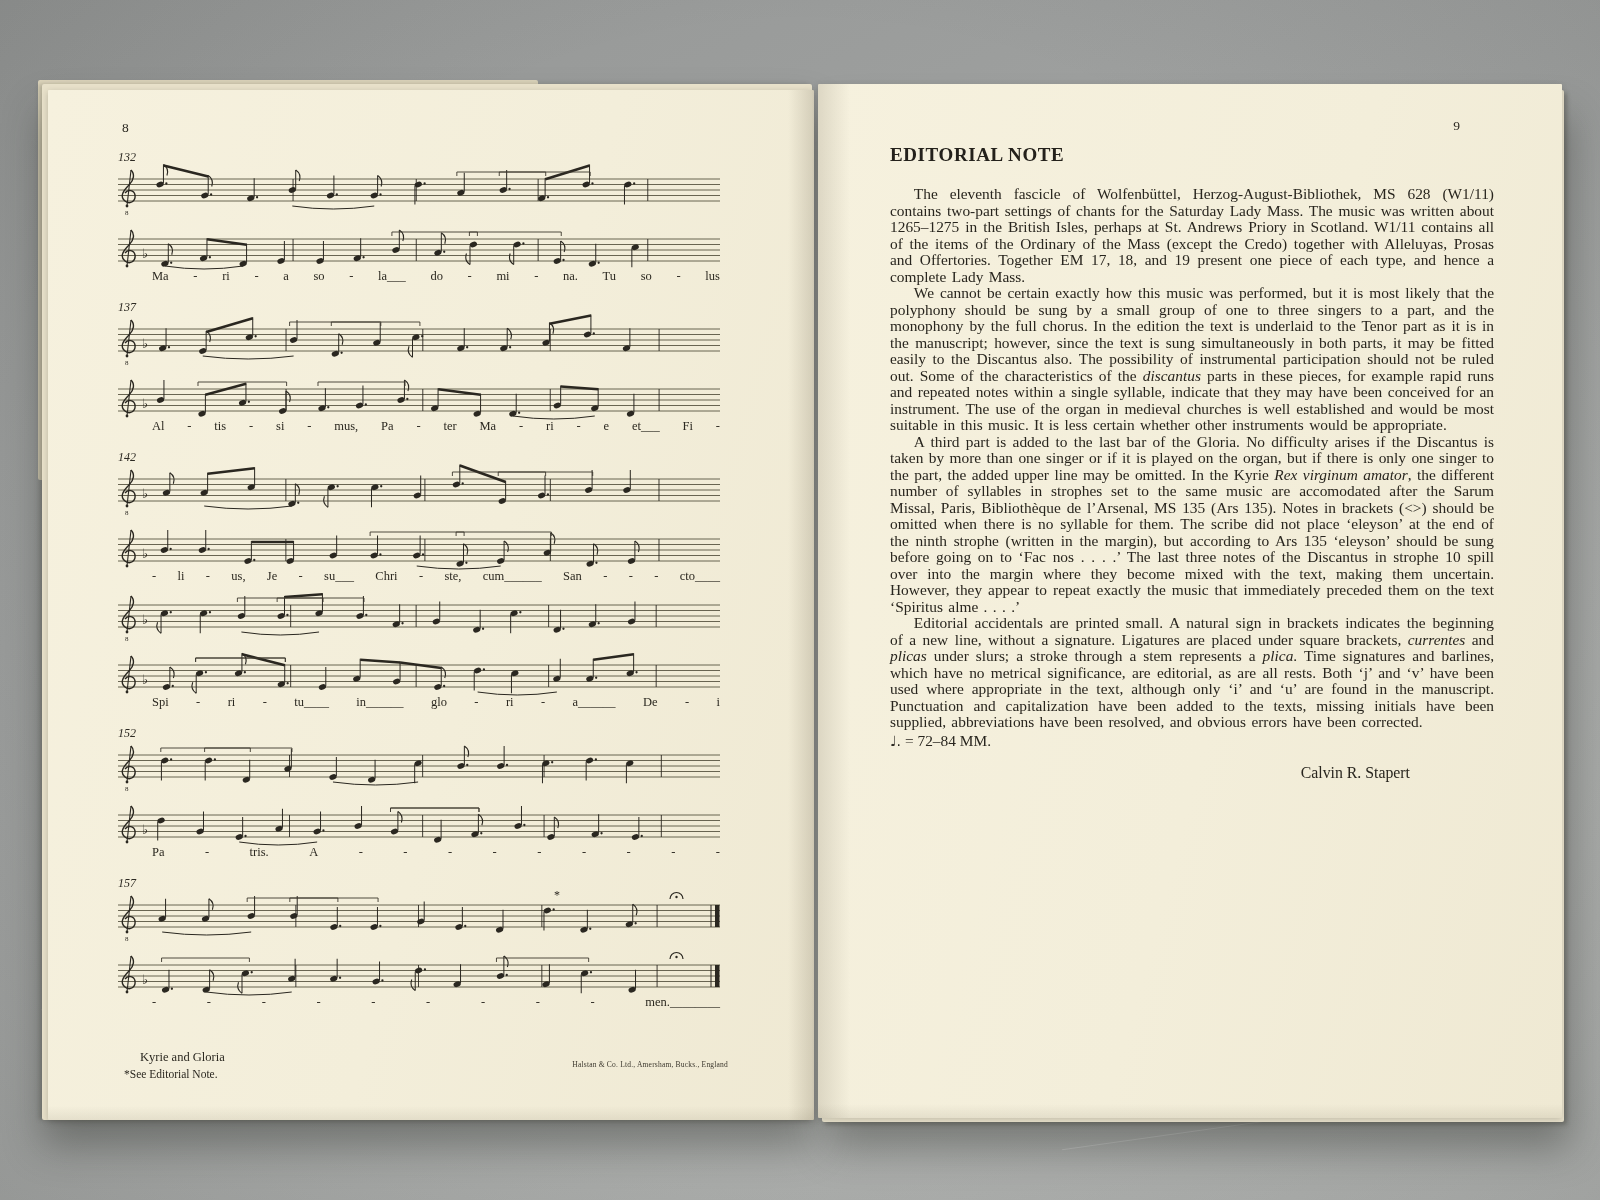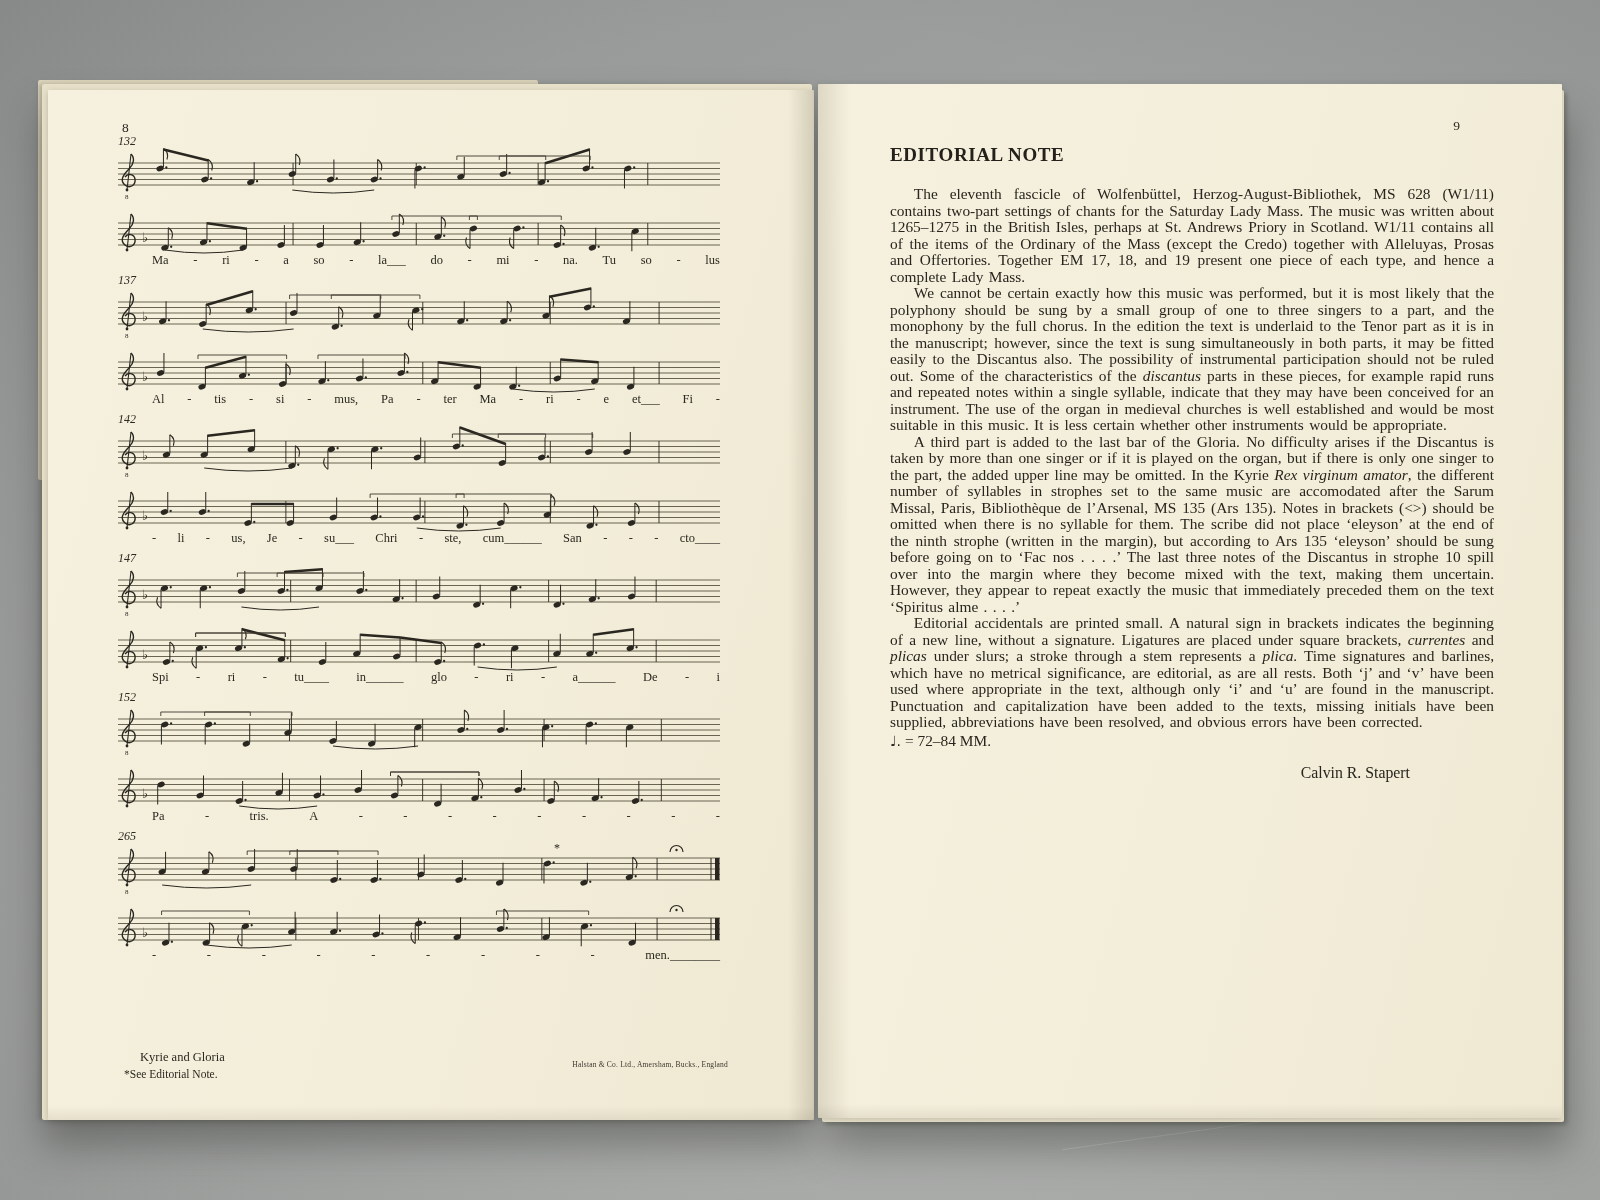--- a/index.html
+++ b/index.html
@@ -37,21 +37,21 @@
   .shade-bottom{position:absolute;left:0;bottom:0;width:100%;height:14px;
     background:linear-gradient(to bottom,rgba(90,80,60,0),rgba(90,80,60,0.10));}
 
   .pagenum{position:absolute;font-size:13.5px;color:#2c2922;}
   .pagenum.pn-left{left:74px;top:30px;}
   .pagenum.pn-right{right:102px;top:34px;}
 
   
   .systems{position:absolute;left:66px;top:44px;width:614px;}
   .system{position:relative;margin-bottom:5px;}
-  .measure-num{font-style:italic;font-size:12px;height:13px;margin-left:4px;color:#2c2922;}
+  .measure-num{font-style:italic;font-size:12px;height:13px;margin-left:4px;color:#2c2922;margin-top:16px;}
   .staves{display:block;}
   .lyrics{display:flex;justify-content:space-between;align-items:flex-start;
     margin:-2px 8px 0 38px;font-size:12.5px;color:#2b2820;height:15px;}
   .lyrics span{white-space:pre;}
 
   .footnote{position:absolute;left:76px;top:932px;font-size:11.5px;color:#2b2820;margin-top:46px;}
   .work-title{position:absolute;left:92px;top:960px;font-size:12.5px;color:#2b2820;}
   .printer-credit{position:absolute;right:86px;top:970px;font-size:7.5px;color:#3a362c;letter-spacing:.2px;}
 
   
@@ -479,21 +479,20 @@
             <span>ste,</span>
             <span>cum______</span>
             <span>San</span>
             <span>-</span>
             <span>-</span>
             <span>-</span>
             <span>cto____</span>
           </div>
         </div>
         <div class="system">
-          <div class="measure-num">147</div>
      <svg class="staves" width="608" height="108" viewBox="0 0 608 108">
             <line x1="4" y1="16" x2="606" y2="16" stroke="#45412f" stroke-width="0.8"></line>
             <line x1="4" y1="21.5" x2="606" y2="21.5" stroke="#45412f" stroke-width="0.8"></line>
             <line x1="4" y1="27" x2="606" y2="27" stroke="#45412f" stroke-width="0.8"></line>
             <line x1="4" y1="32.5" x2="606" y2="32.5" stroke="#45412f" stroke-width="0.8"></line>
             <line x1="4" y1="38" x2="606" y2="38" stroke="#45412f" stroke-width="0.8"></line>
             <line x1="4" y1="76" x2="606" y2="76" stroke="#45412f" stroke-width="0.8"></line>
             <line x1="4" y1="81.5" x2="606" y2="81.5" stroke="#45412f" stroke-width="0.8"></line>
             <line x1="4" y1="87" x2="606" y2="87" stroke="#45412f" stroke-width="0.8"></line>
             <line x1="4" y1="92.5" x2="606" y2="92.5" stroke="#45412f" stroke-width="0.8"></line>
@@ -736,21 +735,21 @@
             <span>-</span>
             <span>-</span>
             <span>-</span>
             <span>-</span>
             <span>-</span>
             <span>-</span>
             <span>-</span>
           </div>
         </div>
         <div class="system">
-          <div class="measure-num">265</div>
+          <div class="measure-num">157</div>
      <svg class="staves" width="608" height="108" viewBox="0 0 608 108">
             <line x1="4" y1="16" x2="606" y2="16" stroke="#45412f" stroke-width="0.8"></line>
             <line x1="4" y1="21.5" x2="606" y2="21.5" stroke="#45412f" stroke-width="0.8"></line>
             <line x1="4" y1="27" x2="606" y2="27" stroke="#45412f" stroke-width="0.8"></line>
             <line x1="4" y1="32.5" x2="606" y2="32.5" stroke="#45412f" stroke-width="0.8"></line>
             <line x1="4" y1="38" x2="606" y2="38" stroke="#45412f" stroke-width="0.8"></line>
             <line x1="4" y1="76" x2="606" y2="76" stroke="#45412f" stroke-width="0.8"></line>
             <line x1="4" y1="81.5" x2="606" y2="81.5" stroke="#45412f" stroke-width="0.8"></line>
             <line x1="4" y1="87" x2="606" y2="87" stroke="#45412f" stroke-width="0.8"></line>
             <line x1="4" y1="92.5" x2="606" y2="92.5" stroke="#45412f" stroke-width="0.8"></line>

